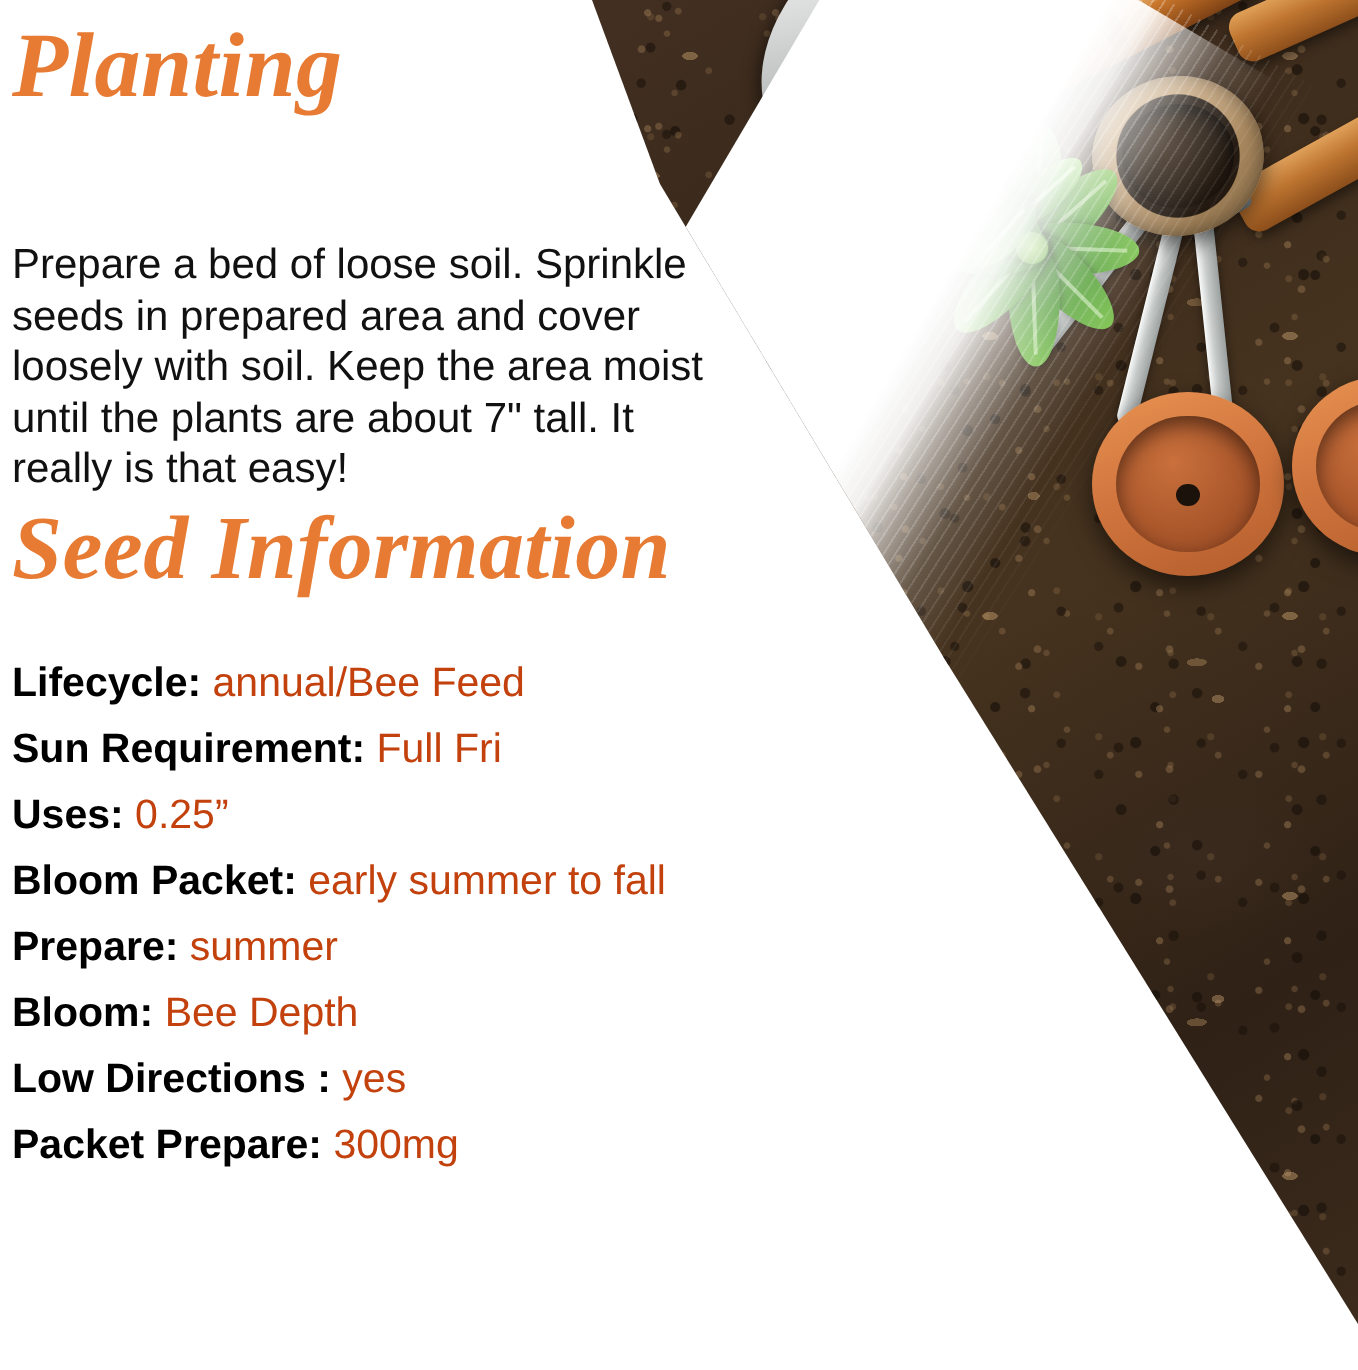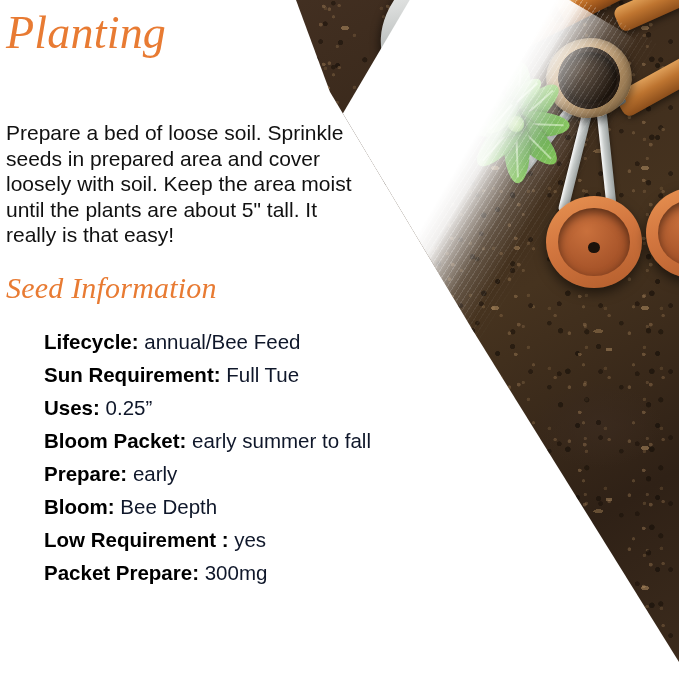--- a/index.html
+++ b/index.html
@@ -220,50 +220,50 @@
        rgba(255,255,255,0) 1px, rgba(255,255,255,0) 5px);
     -webkit-mask-image:linear-gradient(90deg, rgba(0,0,0,1) 20%, rgba(0,0,0,.5) 55%, rgba(0,0,0,0) 90%);
     mask-image:linear-gradient(90deg, rgba(0,0,0,1) 20%, rgba(0,0,0,.5) 55%, rgba(0,0,0,0) 90%);
   }
 
   
   #content{ position:absolute; inset:0; z-index:5; padding:0 0 0 6px; }
 
   .display-heading{
     font-family:"Liberation Serif", "DejaVu Serif", serif;
-    font-style:italic; font-weight:normal;
+    font-style:italic; font-weight:bold;
     color:#E87B33;
     letter-spacing:.2px;
   }
   #planting-directions-title{
     position:absolute; left:6px; top:8px;
     font-size:46px; line-height:50px; width:300px;
   }
   #planting-directions-title .ln{ display:block; }
 
   #planting-directions-body{
     position:absolute; left:6px; top:120px; width:348px;
     font-size:21px; line-height:25.5px; color:#111111;
     font-family:"Liberation Sans", sans-serif;
   }
 
   #seed-information-title{
-    position:absolute; left:6px; top:262px;
-    font-size:30px; line-height:52px;
+    position:absolute; left:6px; top:248px;
+    font-size:45px; line-height:52px;
   }
 
   #seed-spec-list{
     position:absolute; left:6px; top:325px; width:470px;
   }
   .spec-row{
     font-size:20.5px; line-height:33px; color:#111111;
     white-space:nowrap;
   }
-  .spec-label{ font-weight:bold; color:#000000;margin-left:38px; }
-  .spec-value{ font-weight:normal; color:#0f172a; }
+  .spec-label{ font-weight:bold; color:#000000; }
+  .spec-value{ font-weight:normal; color:#c2410c; }
 </style>
 </head>
 <body>
 
 <div id="photo-panel">
   <div class="photo-inner">
     <div class="soil"></div>
     <div class="grit"></div>
     <div class="flecks"></div>
 
@@ -309,51 +309,51 @@
     <div class="edge-streaks"></div>
   </div>
 </div>
 
 <div id="content">
 
   <h1 id="planting-directions-title" class="display-heading">
     <span class="ln">Planting</span>
   </h1>
 
-  <p id="planting-directions-body">Prepare a bed of loose soil. Sprinkle seeds in prepared area and cover loosely with soil. Keep the area moist until the plants are about 5" tall. It really is that easy!</p>
+  <p id="planting-directions-body">Prepare a bed of loose soil. Sprinkle seeds in prepared area and cover loosely with soil. Keep the area moist until the plants are about 7" tall. It really is that easy!</p>
 
   <h1 id="seed-information-title" class="display-heading">Seed Information</h1>
 
   <div id="seed-spec-list">
     <div class="spec-row">
       <span class="spec-label">Lifecycle:</span>
       <span class="spec-value">annual/Bee Feed</span>
     </div>
     <div class="spec-row">
       <span class="spec-label">Sun Requirement:</span>
-      <span class="spec-value">Full Tue</span>
+      <span class="spec-value">Full Fri</span>
     </div>
     <div class="spec-row">
       <span class="spec-label">Uses:</span>
       <span class="spec-value">0.25”</span>
     </div>
     <div class="spec-row">
       <span class="spec-label">Bloom Packet:</span>
       <span class="spec-value">early summer to fall</span>
     </div>
     <div class="spec-row">
       <span class="spec-label">Prepare:</span>
-      <span class="spec-value">early</span>
+      <span class="spec-value">summer</span>
     </div>
     <div class="spec-row">
       <span class="spec-label">Bloom:</span>
       <span class="spec-value">Bee Depth</span>
     </div>
     <div class="spec-row">
-      <span class="spec-label">Low Requirement :</span>
+      <span class="spec-label">Low Directions :</span>
       <span class="spec-value">yes</span>
     </div>
     <div class="spec-row">
       <span class="spec-label">Packet Prepare:</span>
       <span class="spec-value">300mg</span>
     </div>
   </div>
 
 </div>
 

